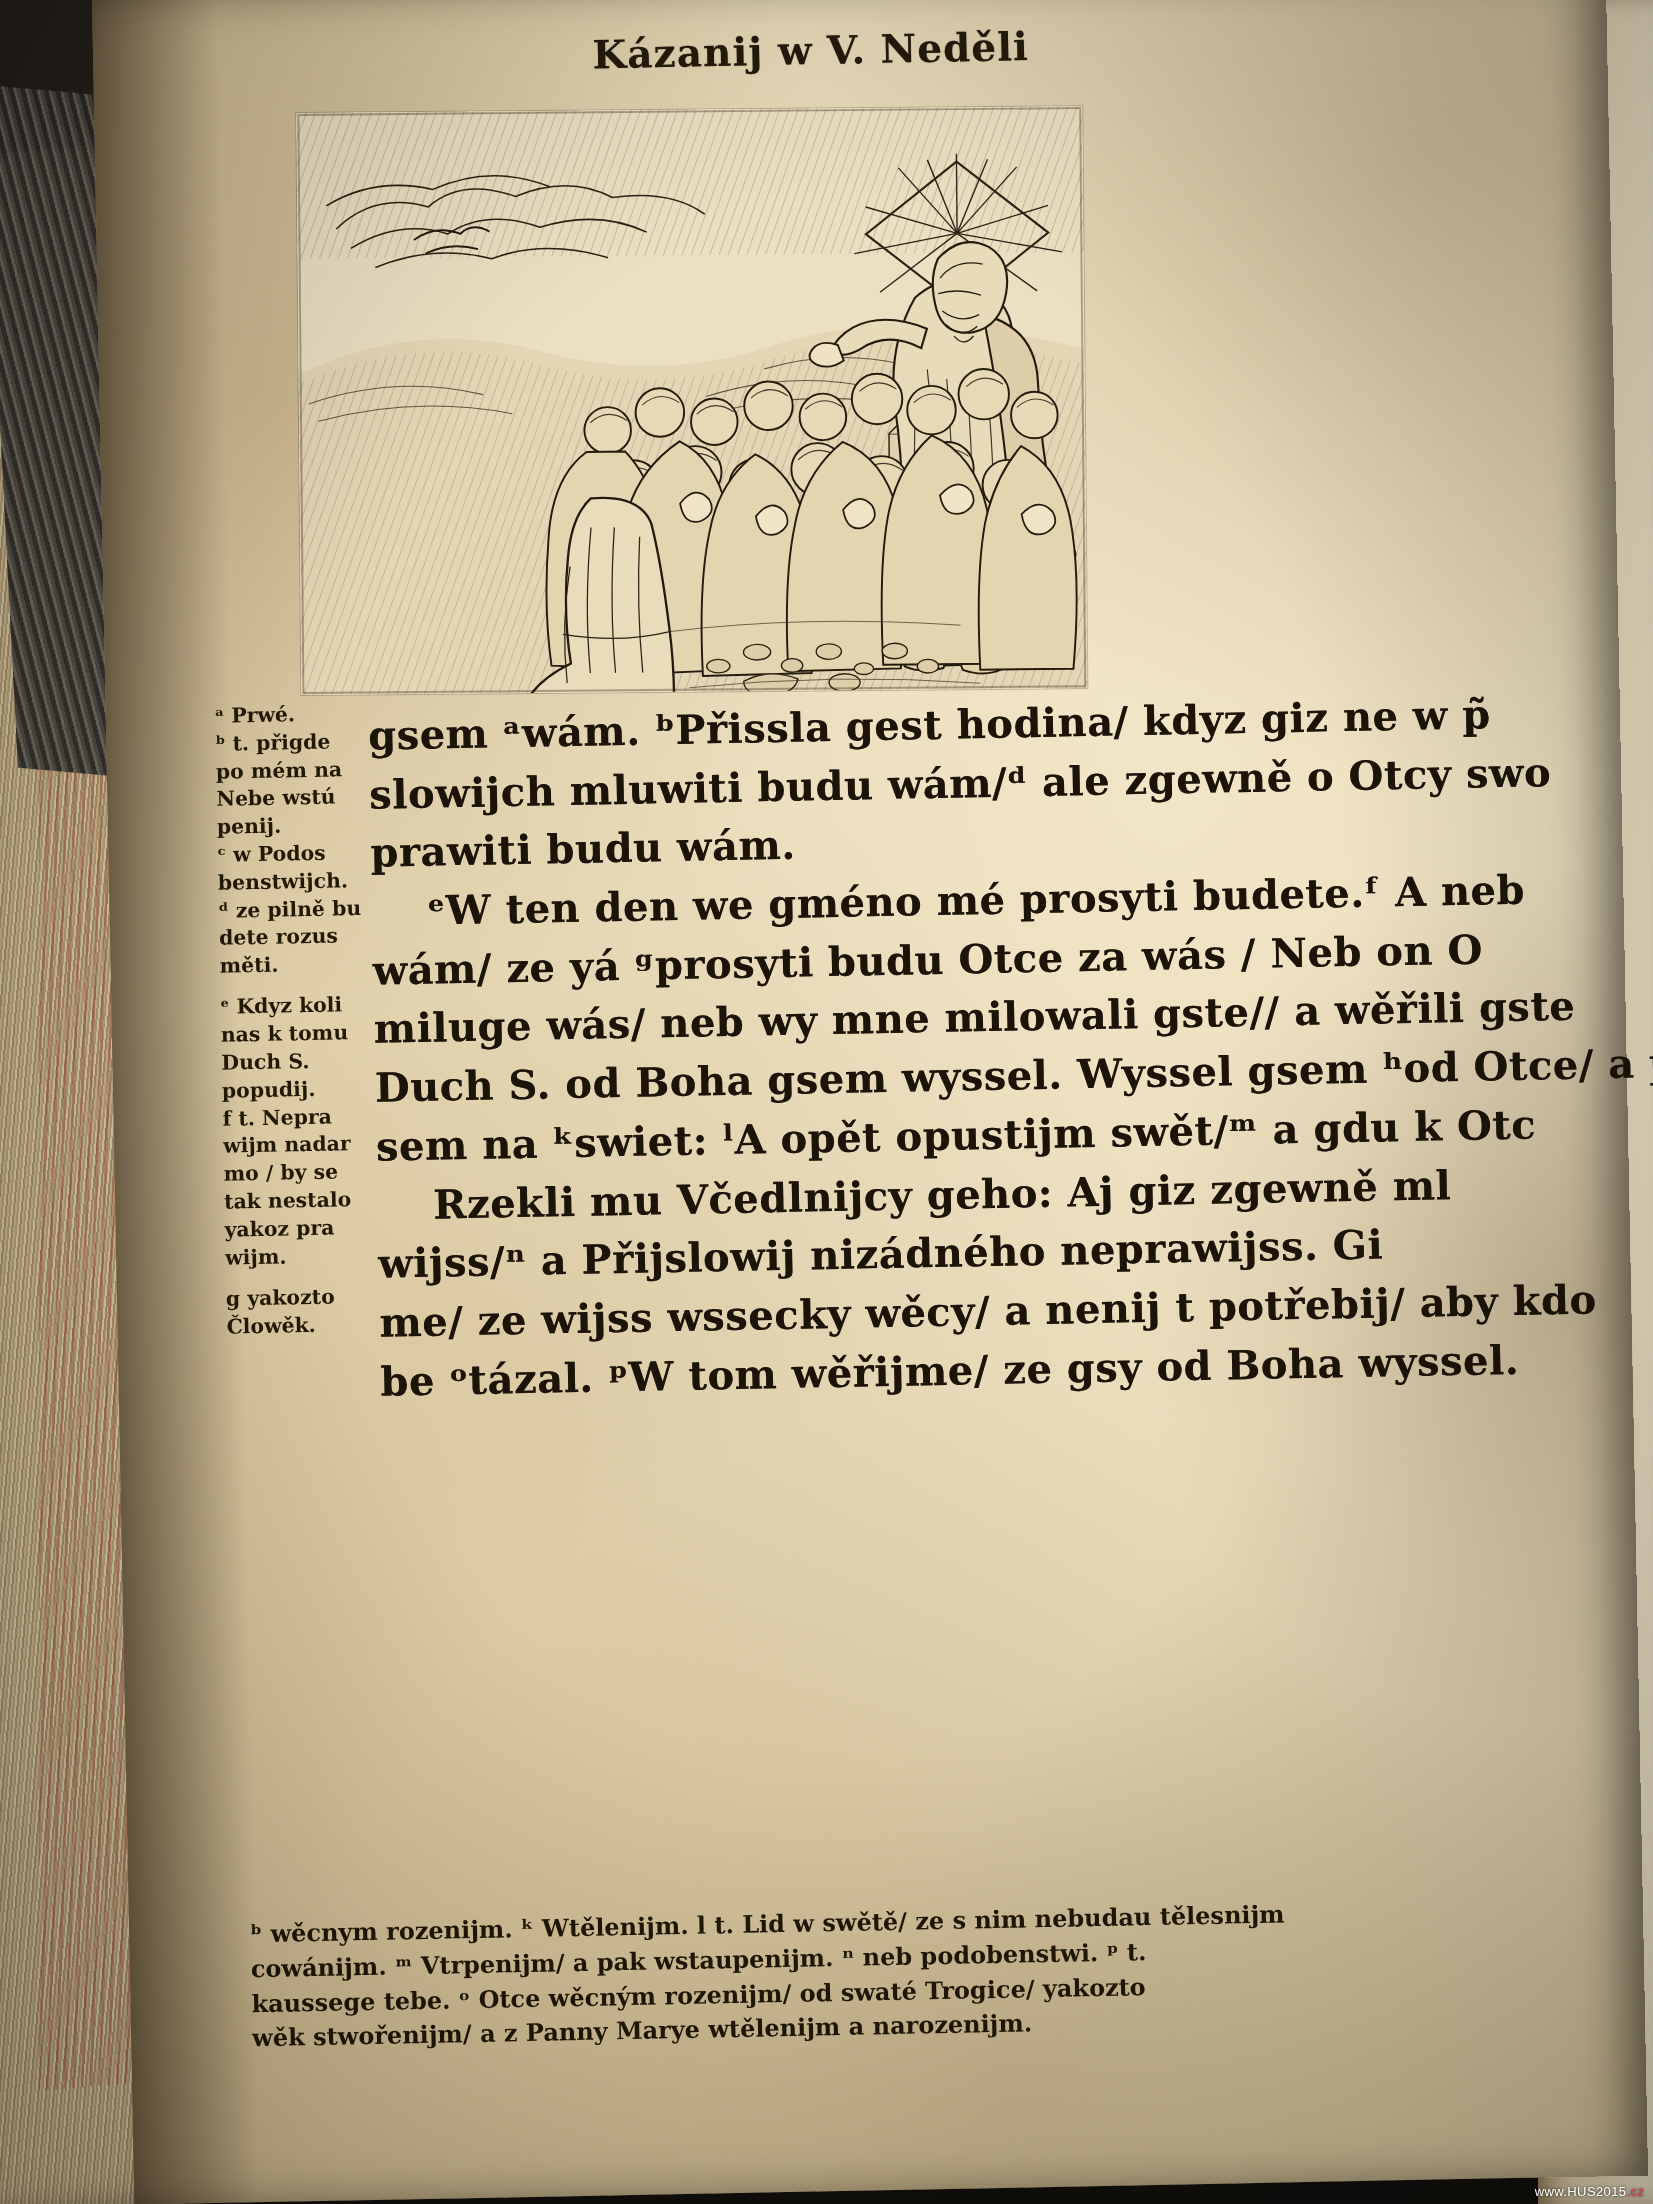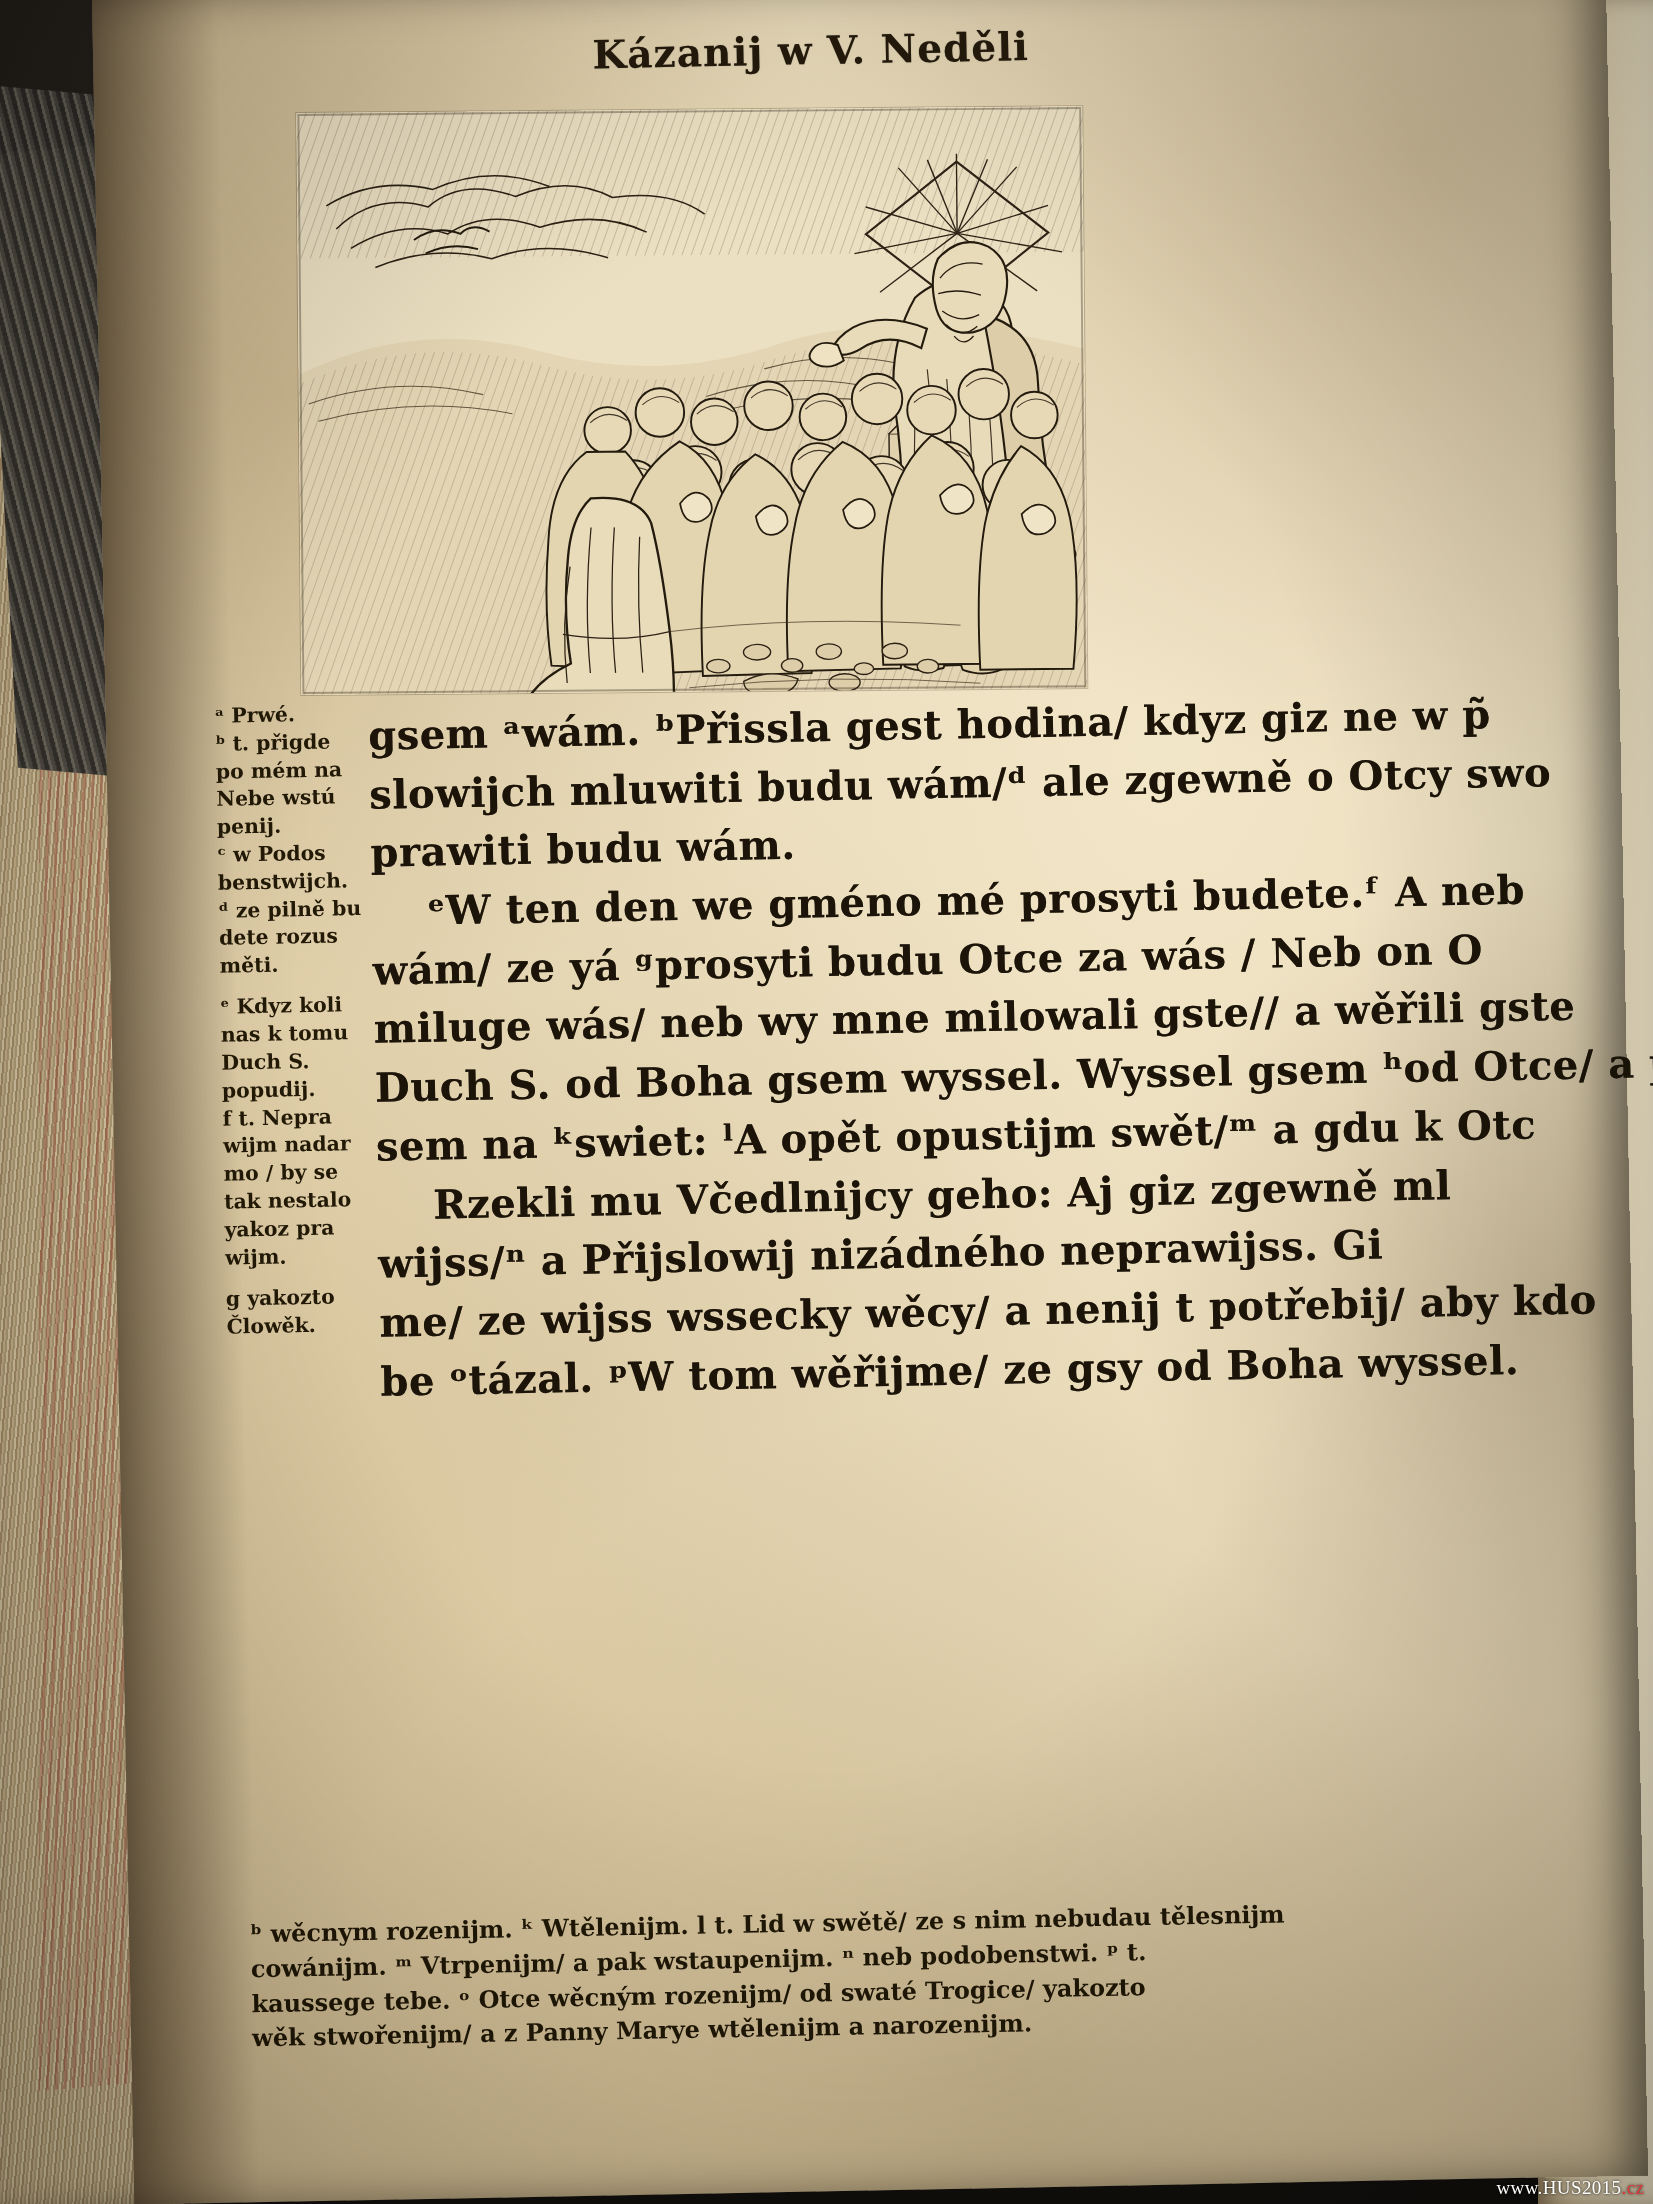--- a/index.html
+++ b/index.html
@@ -224,22 +224,22 @@
     color: #201806;
     font-weight: 600;
   }
   .footnotes p { margin: 0 0 2.9px 0; white-space: nowrap; }
 
   
   .watermark {
     position: absolute;
     right: 9.7px;
     bottom: 5.8px;
-    font-family: Liberation Serif, serif;
-    font-size: 19px;
+    font-family: Liberation Sans, sans-serif;
+    font-size: 13px;
     color: #ffffff;
     text-shadow: 0 0 2.9px rgba(0,0,0,.9);
     letter-spacing: 0.4px;
     z-index: 40;
   }
   .watermark .cz { color: #e03a3a; }
 
   
   .vignette {
     position: absolute;

